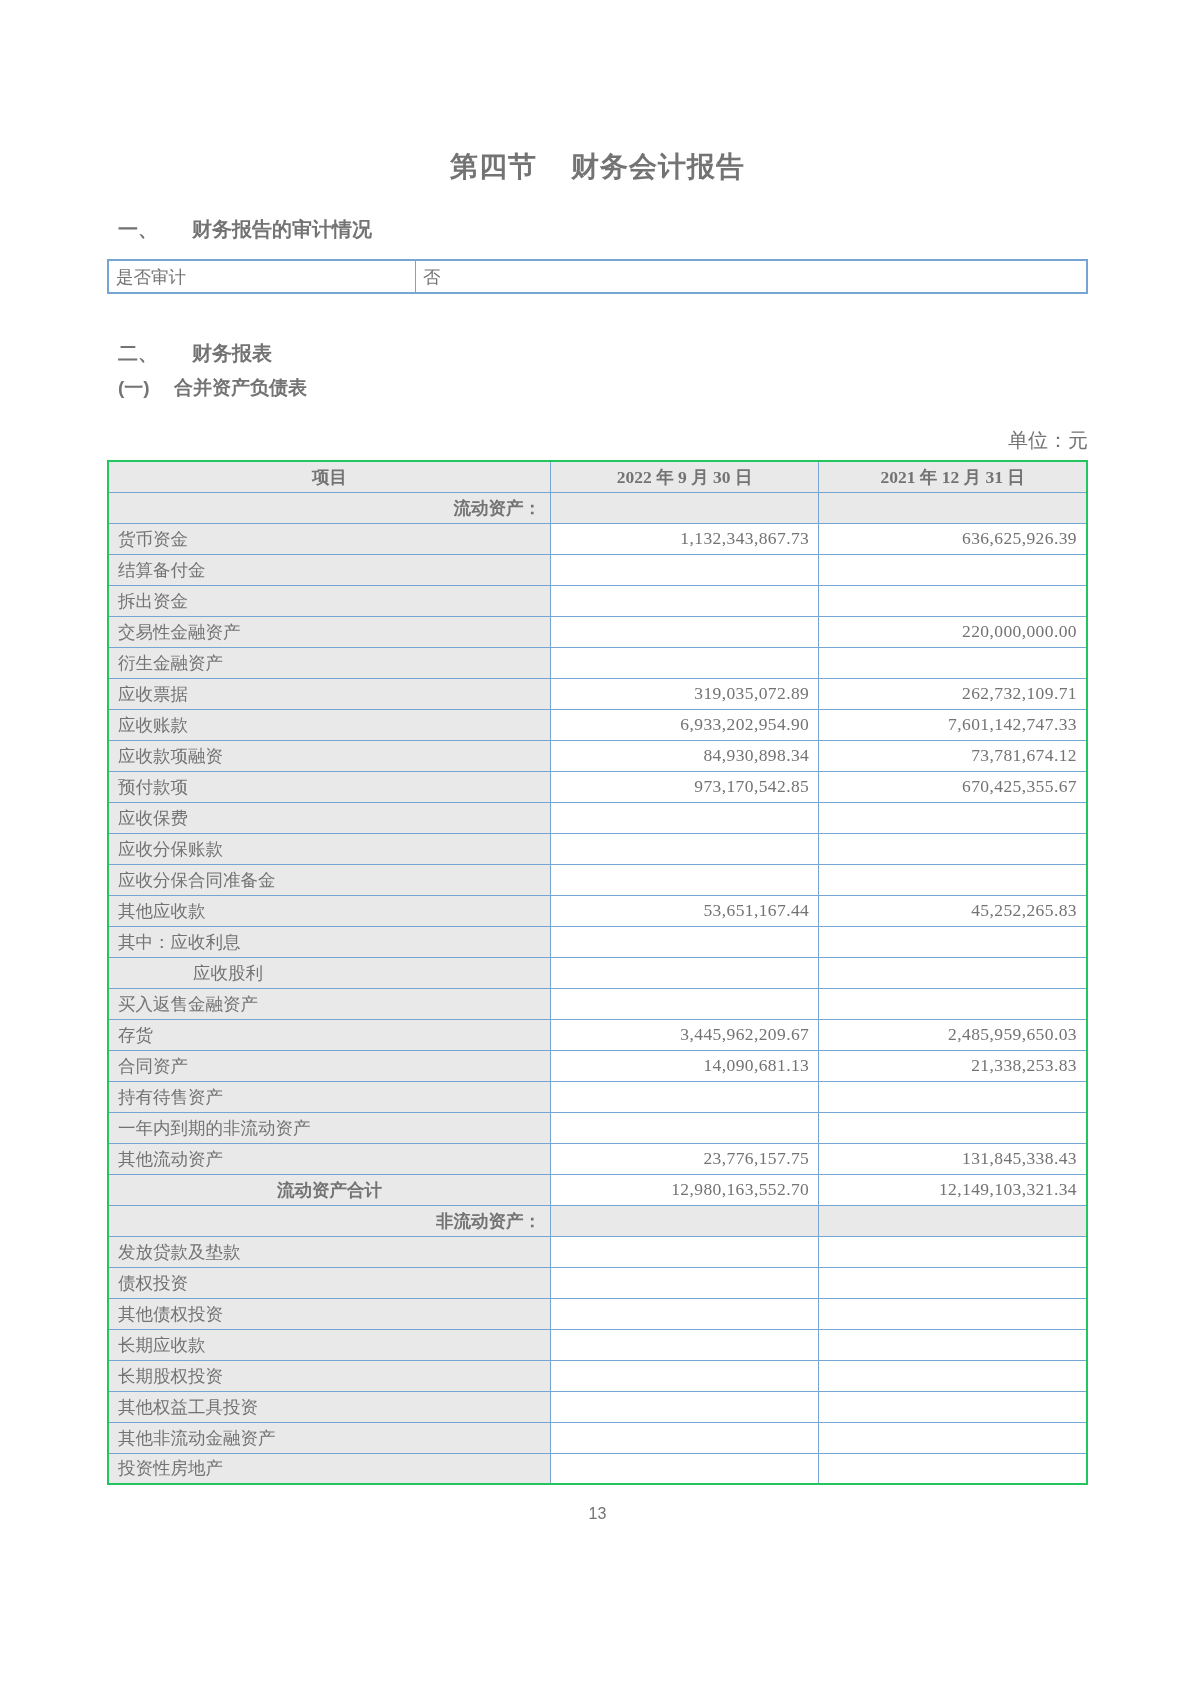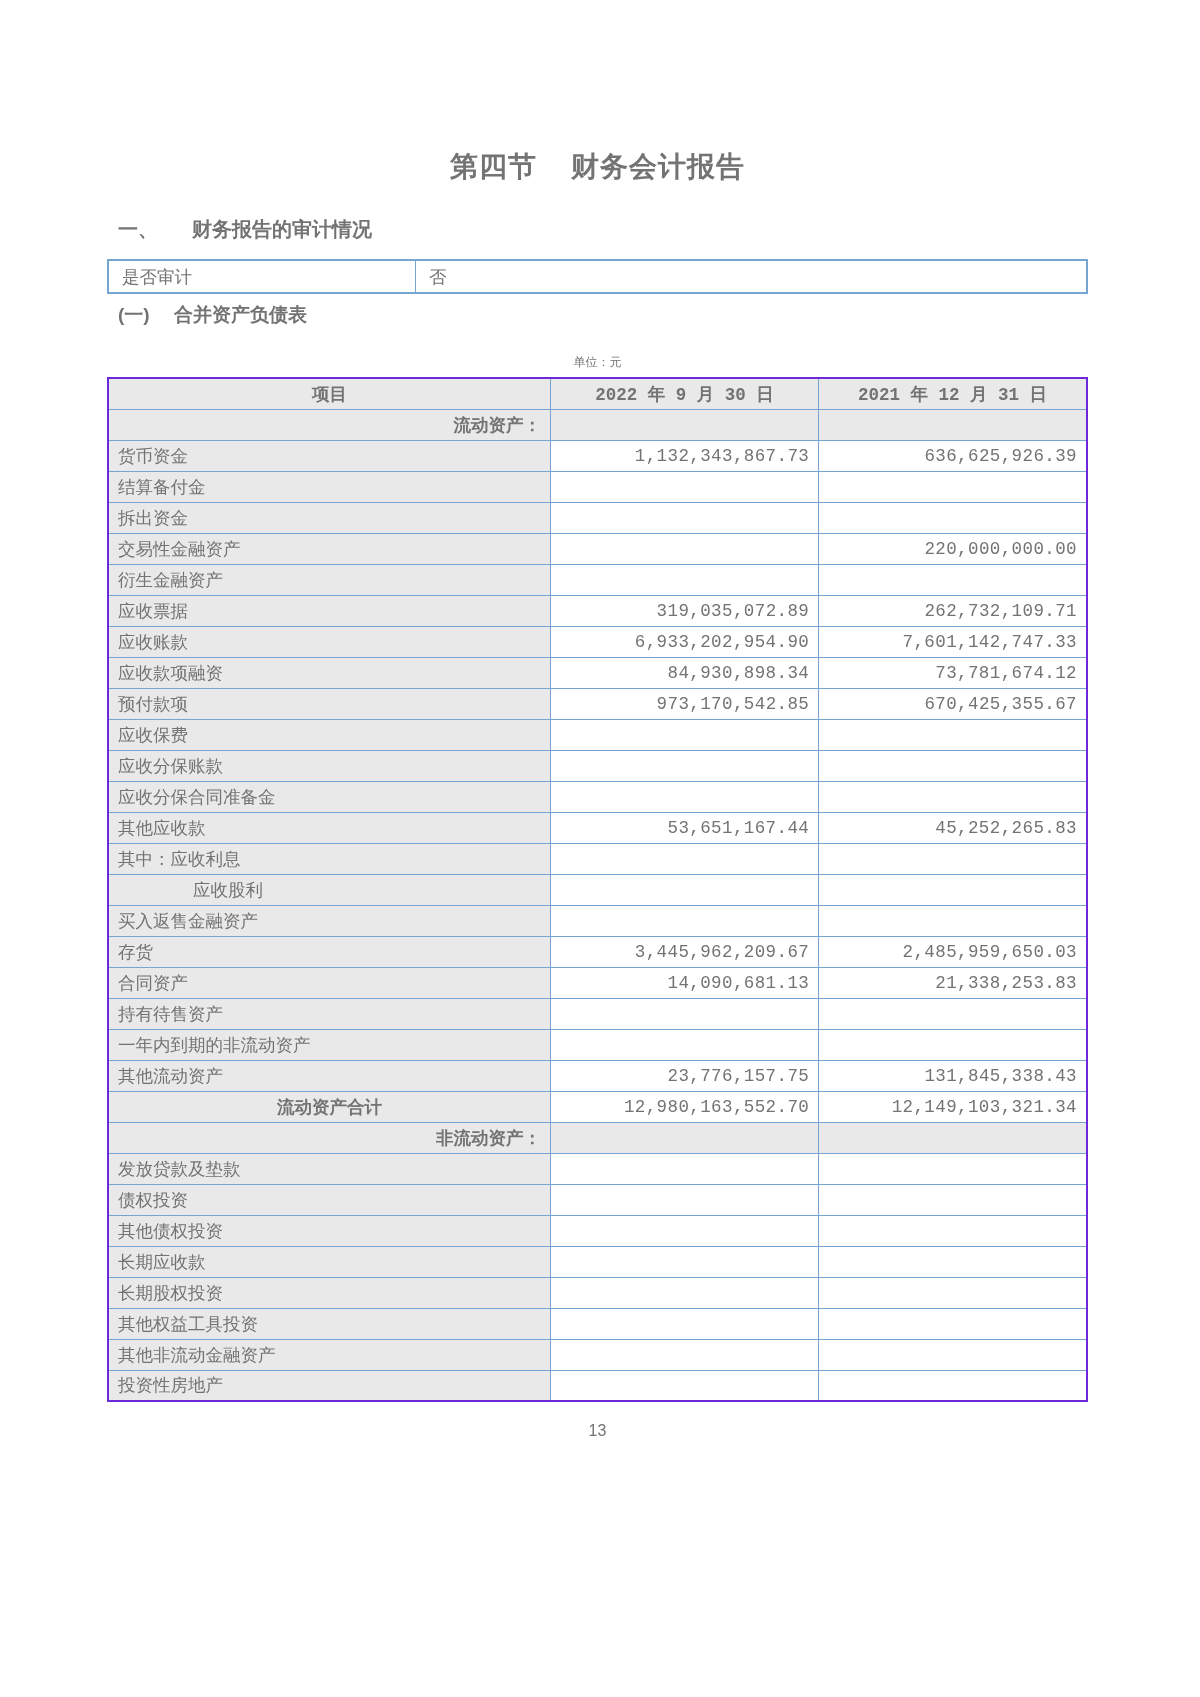--- a/index.html
+++ b/index.html
@@ -37,47 +37,46 @@
     margin-top: 8px;
     font-family: "Liberation Sans", "DejaVu Sans", sans-serif;
     font-weight: bold;
     font-size: 19px;
     padding-left: 11px;
   }
   .heading2 .h2-no { display: inline-block; width: 56px; }
   .unit-line {
     margin-top: 26px;
     margin-bottom: 6px;
-    text-align: center;
-    font-size: 12px;
+    text-align: right;
+    font-size: 20px;
   }
   
   .audit-table {
     width: 100%;
     margin-top: 16px;
     border-collapse: collapse;
     table-layout: fixed;
     border: 2px solid #76a5d3;
   }
   .audit-table td {
     border: 1px solid #76a5d3;
     height: 33px;
-    padding: 0 13px;
+    padding: 0 7px;
     font-size: 17.5px;
     background: #ffffff;
     vertical-align: middle;
   }
   .audit-table .c1 { width: 31.4%; }
   
   .bs-table {
     width: 100%;
     border-collapse: collapse;
     table-layout: fixed;
-    border: 2px solid #6d28d9;
-    font-family: Liberation Mono, monospace;
+    border: 2px solid #22c55e;
   }
   .bs-table th, .bs-table td {
     border: 1px solid #76a5d3;
     height: 31px;
     padding: 0 9px;
     font-size: 17.5px;
     vertical-align: middle;
     overflow: hidden;
     white-space: nowrap;
   }
@@ -115,20 +114,21 @@
 
     <table class="audit-table">
       <tbody>
         <tr>
           <td class="c1">是否审计</td>
           <td>否</td>
         </tr>
       </tbody>
     </table>
 
+    <div class="heading1" style="margin-top:46px"><span class="h-no">二、</span><span>财务报表</span></div>
 
     <div class="heading2"><span class="h2-no">(一)</span><span>合并资产负债表</span></div>
 
     <div class="unit-line">单位：元</div>
 
     <table class="bs-table">
       <colgroup>
         <col style="width:45.2%">
         <col style="width:27.4%">
         <col style="width:27.4%">

